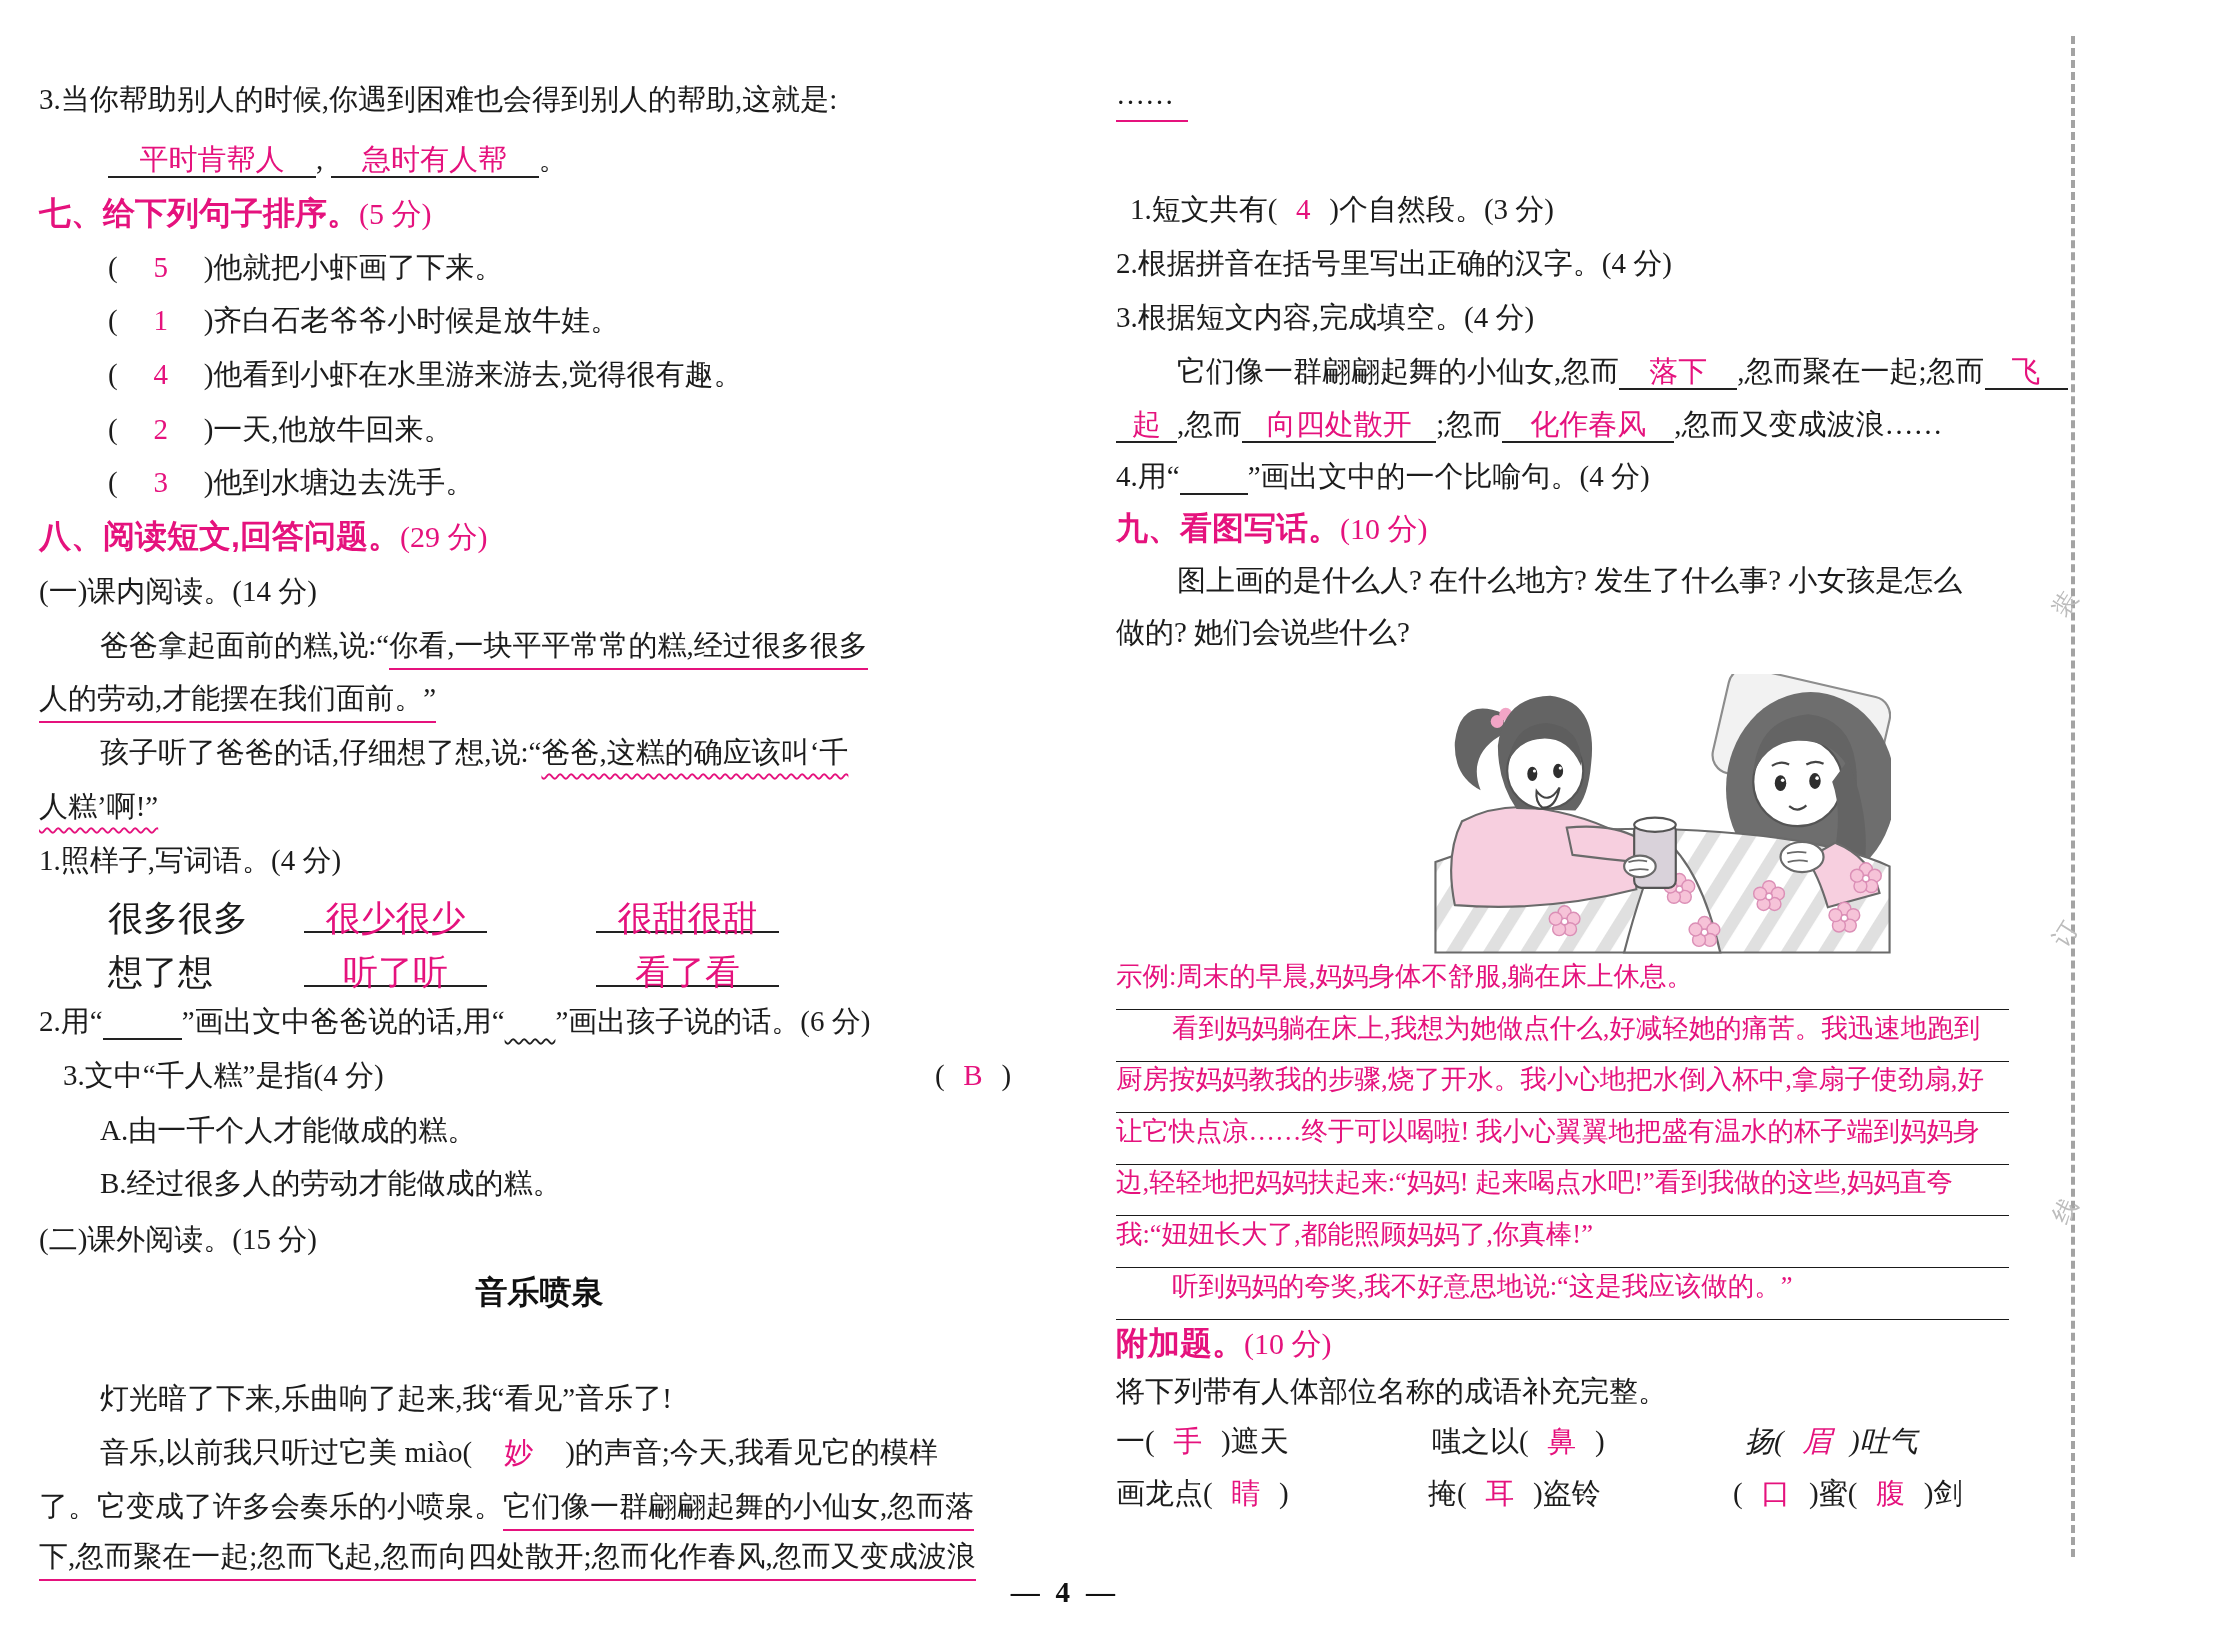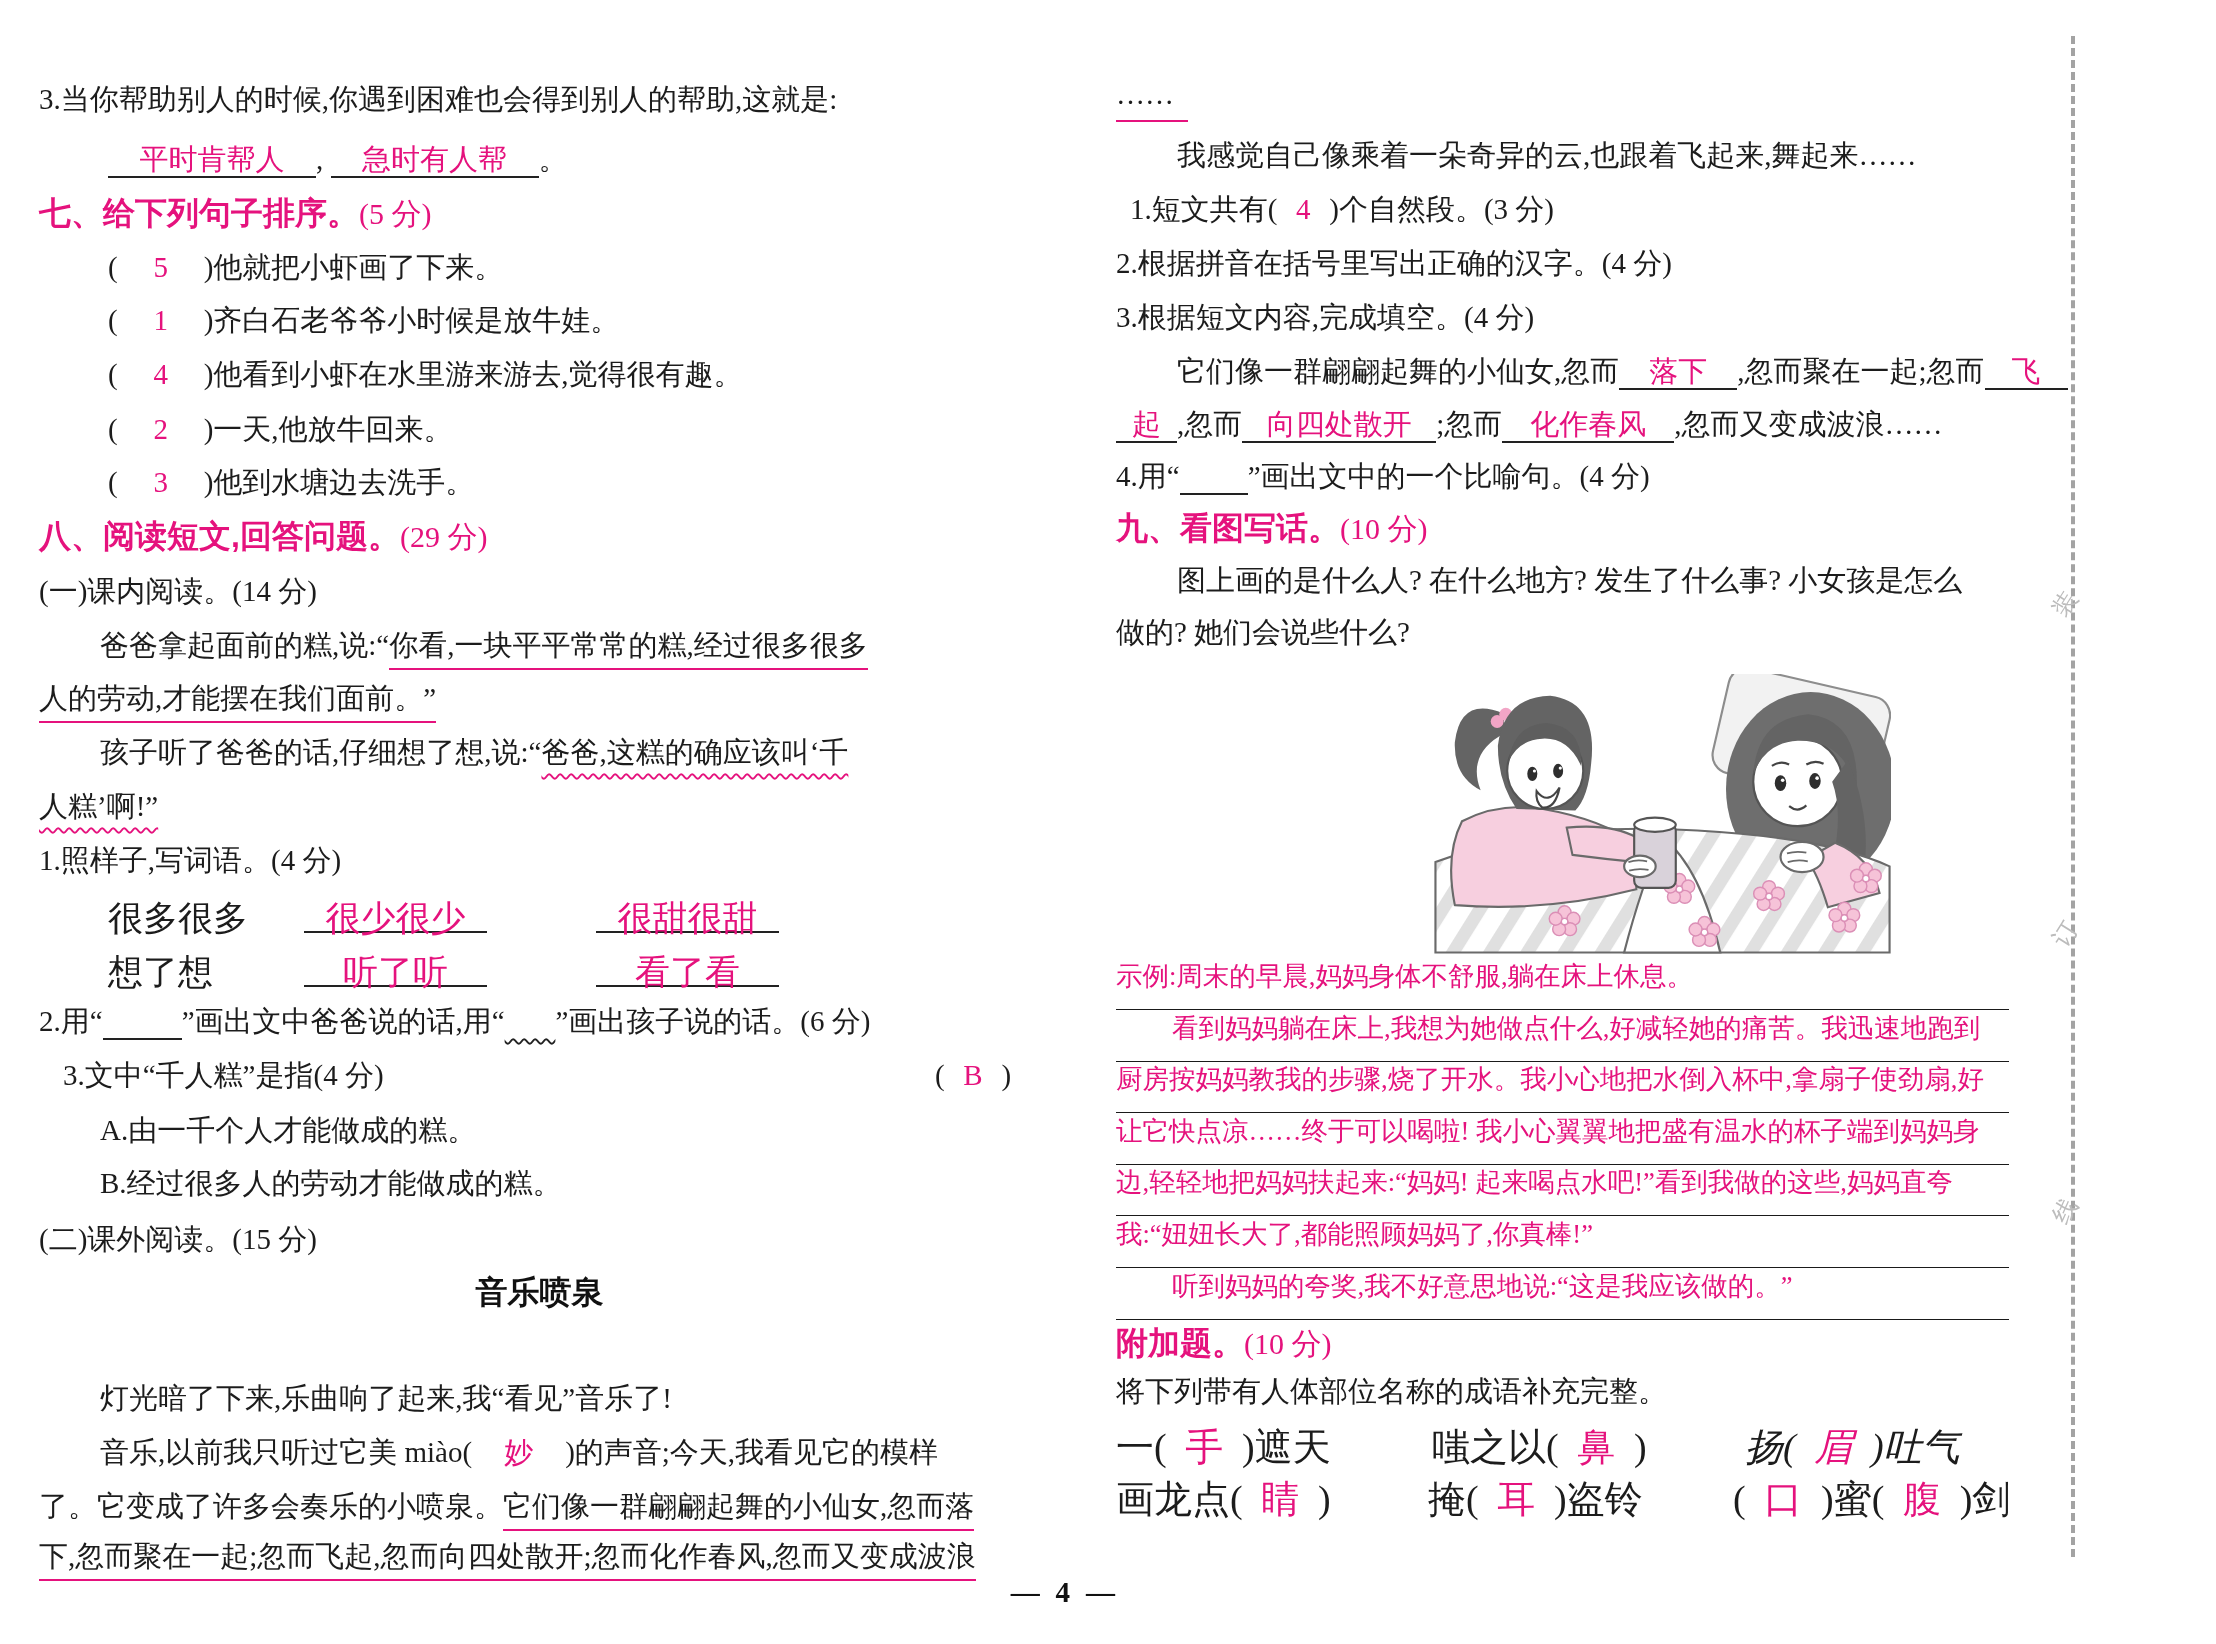--- a/index.html
+++ b/index.html
@@ -18,21 +18,21 @@
   .ul-pink{border-bottom:2.5px solid #e5127d;padding-bottom:6.5px;}
   .wv-pink{text-decoration:underline wavy 2.2px #e5127d;text-underline-offset:10.8px;}
   .seq-num{display:inline-block;width:86px;text-align:center;color:#e5127d;}
   .ansp{color:#e5127d;padding:0 18.7px;}
   .anspw{color:#e5127d;padding:0 32px;}
   .wordrow{position:absolute;left:108px;width:933px;font-size:35px;}
   .wabs{position:absolute;top:0;}
   .essay-row{position:absolute;left:1116px;width:893px;height:52px;border-bottom:1.4px solid #1a1a1a;
              box-sizing:border-box;font-size:26.5px;color:#e5127d;white-space:nowrap;
              display:flex;align-items:flex-end;padding-bottom:15px;}
-  .bonus-row{position:absolute;left:1116px;width:893px;height:43px;font-size:38px;}
+  .bonus-row{position:absolute;left:1116px;width:893px;height:43px;font-size:29px;}
   .bonus-item{position:absolute;top:0;white-space:nowrap;}
   .bindline{position:absolute;left:2071px;top:36px;height:1521px;border-left:4.3px dashed #a3a3a3;}
   .bindchar{position:absolute;left:2053px;color:#bcbcbc;font-size:24.4px;transform:rotate(-58deg);}
   .pagenum{position:absolute;left:997px;top:1576px;width:136px;text-align:center;
            font-size:29px;font-weight:bold;color:#111;letter-spacing:4.3px;}
   .illustration{position:absolute;left:1396px;top:674px;width:495px;height:280px;}
 </style>
 </head>
 <body>
 
@@ -123,21 +123,20 @@
     <span>了。它变成了许多会奏乐的小喷泉。</span><span class="ul-pink">它们像一群翩翩起舞的小仙女,忽而落</span>
   </div>
   <div class="line" style="left:39px;top:1537px;">
     <span class="ul-pink">下,忽而聚在一起;忽而飞起,忽而向四处散开;忽而化作春风,忽而又变成波浪</span>
   </div>
 
   <div class="line" style="left:1116px;top:75px;">
     <span class="ul-pink" style="display:inline-block;min-width:72px;">……</span>
   </div>
 
-  <div class="line" style="left:1177px;top:136px;">我感觉自己像乘着一朵奇异的云,也跟着飞起来,舞起来……</div>
 
   <div class="line" style="left:1116px;top:190px;margin-left:14px;">
     <span>1.短文共有(</span><span class="ansp">4</span><span>)个自然段。(3 分)</span>
   </div>
   <div class="line" style="left:1116px;top:244px;">2.根据拼音在括号里写出正确的汉字。(4 分)</div>
   <div class="line" style="left:1116px;top:298px;">3.根据短文内容,完成填空。(4 分)</div>
 
   <div class="line" style="left:1177px;top:352px;">
     <span>它们像一群翩翩起舞的小仙女,忽而</span><span class="blank" style="width:118px;">落下</span><span>,忽而聚在一起;忽而</span><span class="blank" style="width:83px;">飞</span>
   </div>

